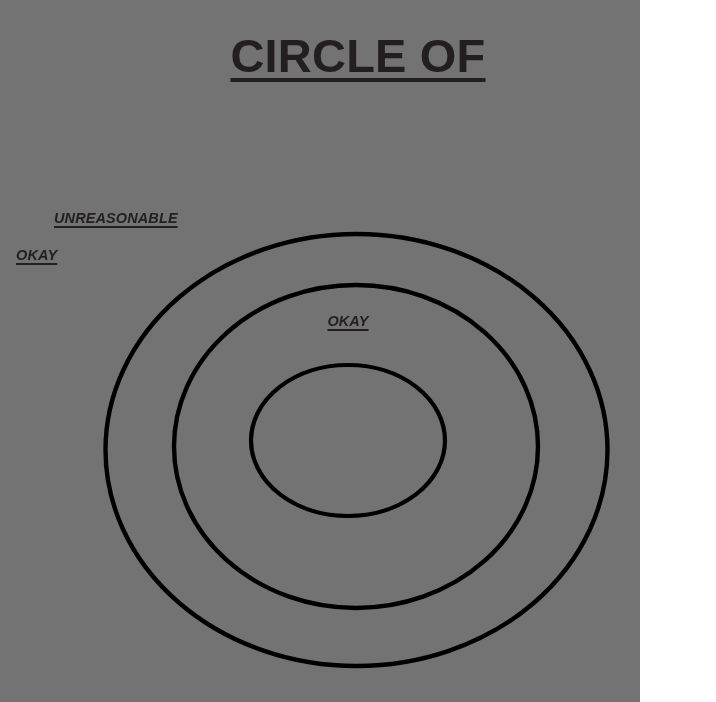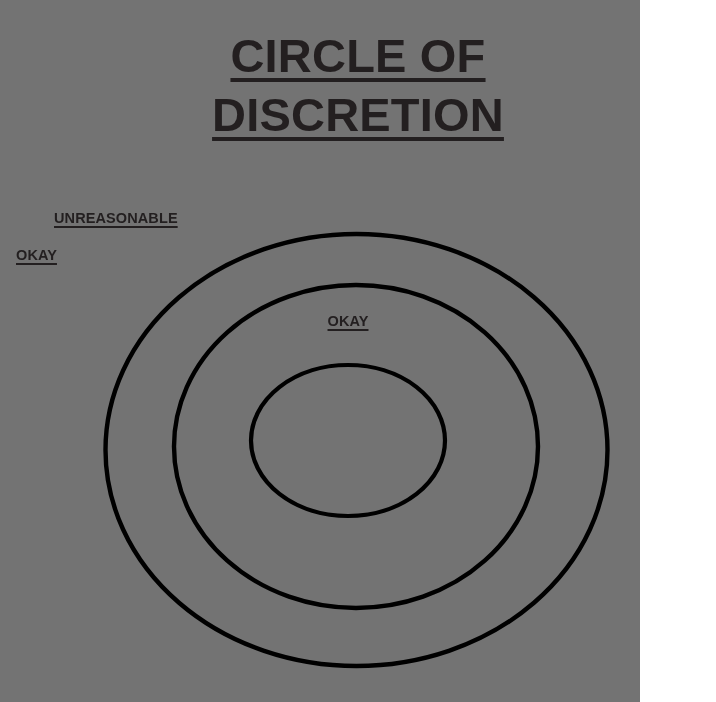--- a/index.html
+++ b/index.html
@@ -59,20 +59,21 @@
   
   .ring-label {
     position: absolute;
     font-weight: bold;
     color: #231f20;
     text-decoration: underline;
     text-decoration-thickness: 1.6px;
     text-underline-offset: 2.5px;
     white-space: nowrap;
     letter-spacing: 0.1px;
+    font-style: italic;
   }
   .label-unreasonable {
     left: 54px;
     top: 210px;
     font-size: 14.5px;
   }
   .label-okay {
     left: 16px;
     top: 247px;
     width: 696px;
@@ -102,21 +103,20 @@
   <div class="diagram">
     <svg viewBox="0 0 716 702" xmlns="http://www.w3.org/2000/svg" aria-hidden="true">
       <ellipse cx="356.5" cy="450" rx="251" ry="216" fill="none" stroke="#000000" stroke-width="4.4"></ellipse>
       <ellipse cx="356" cy="446.5" rx="182" ry="161.5" fill="none" stroke="#000000" stroke-width="4.4"></ellipse>
       <ellipse cx="348" cy="440.5" rx="97" ry="75.5" fill="none" stroke="#000000" stroke-width="4.2"></ellipse>
     </svg>
   </div>
 
   <div class="title-block">
     <span class="title-line">CIRCLE OF</span>
-    <span class="title-line">DISCRETION</span>
   </div>
 
   <div class="ring-label label-unreasonable">UNREASONABLE</div>
 
   <div class="label-okay" style="position:absolute;">
     <span class="ring-label" style="position:static;">OKAY</span>
   </div>
 
   <div class="label-good" style="position:absolute;">
     <span class="ring-label" style="position:static;">OKAY</span>

